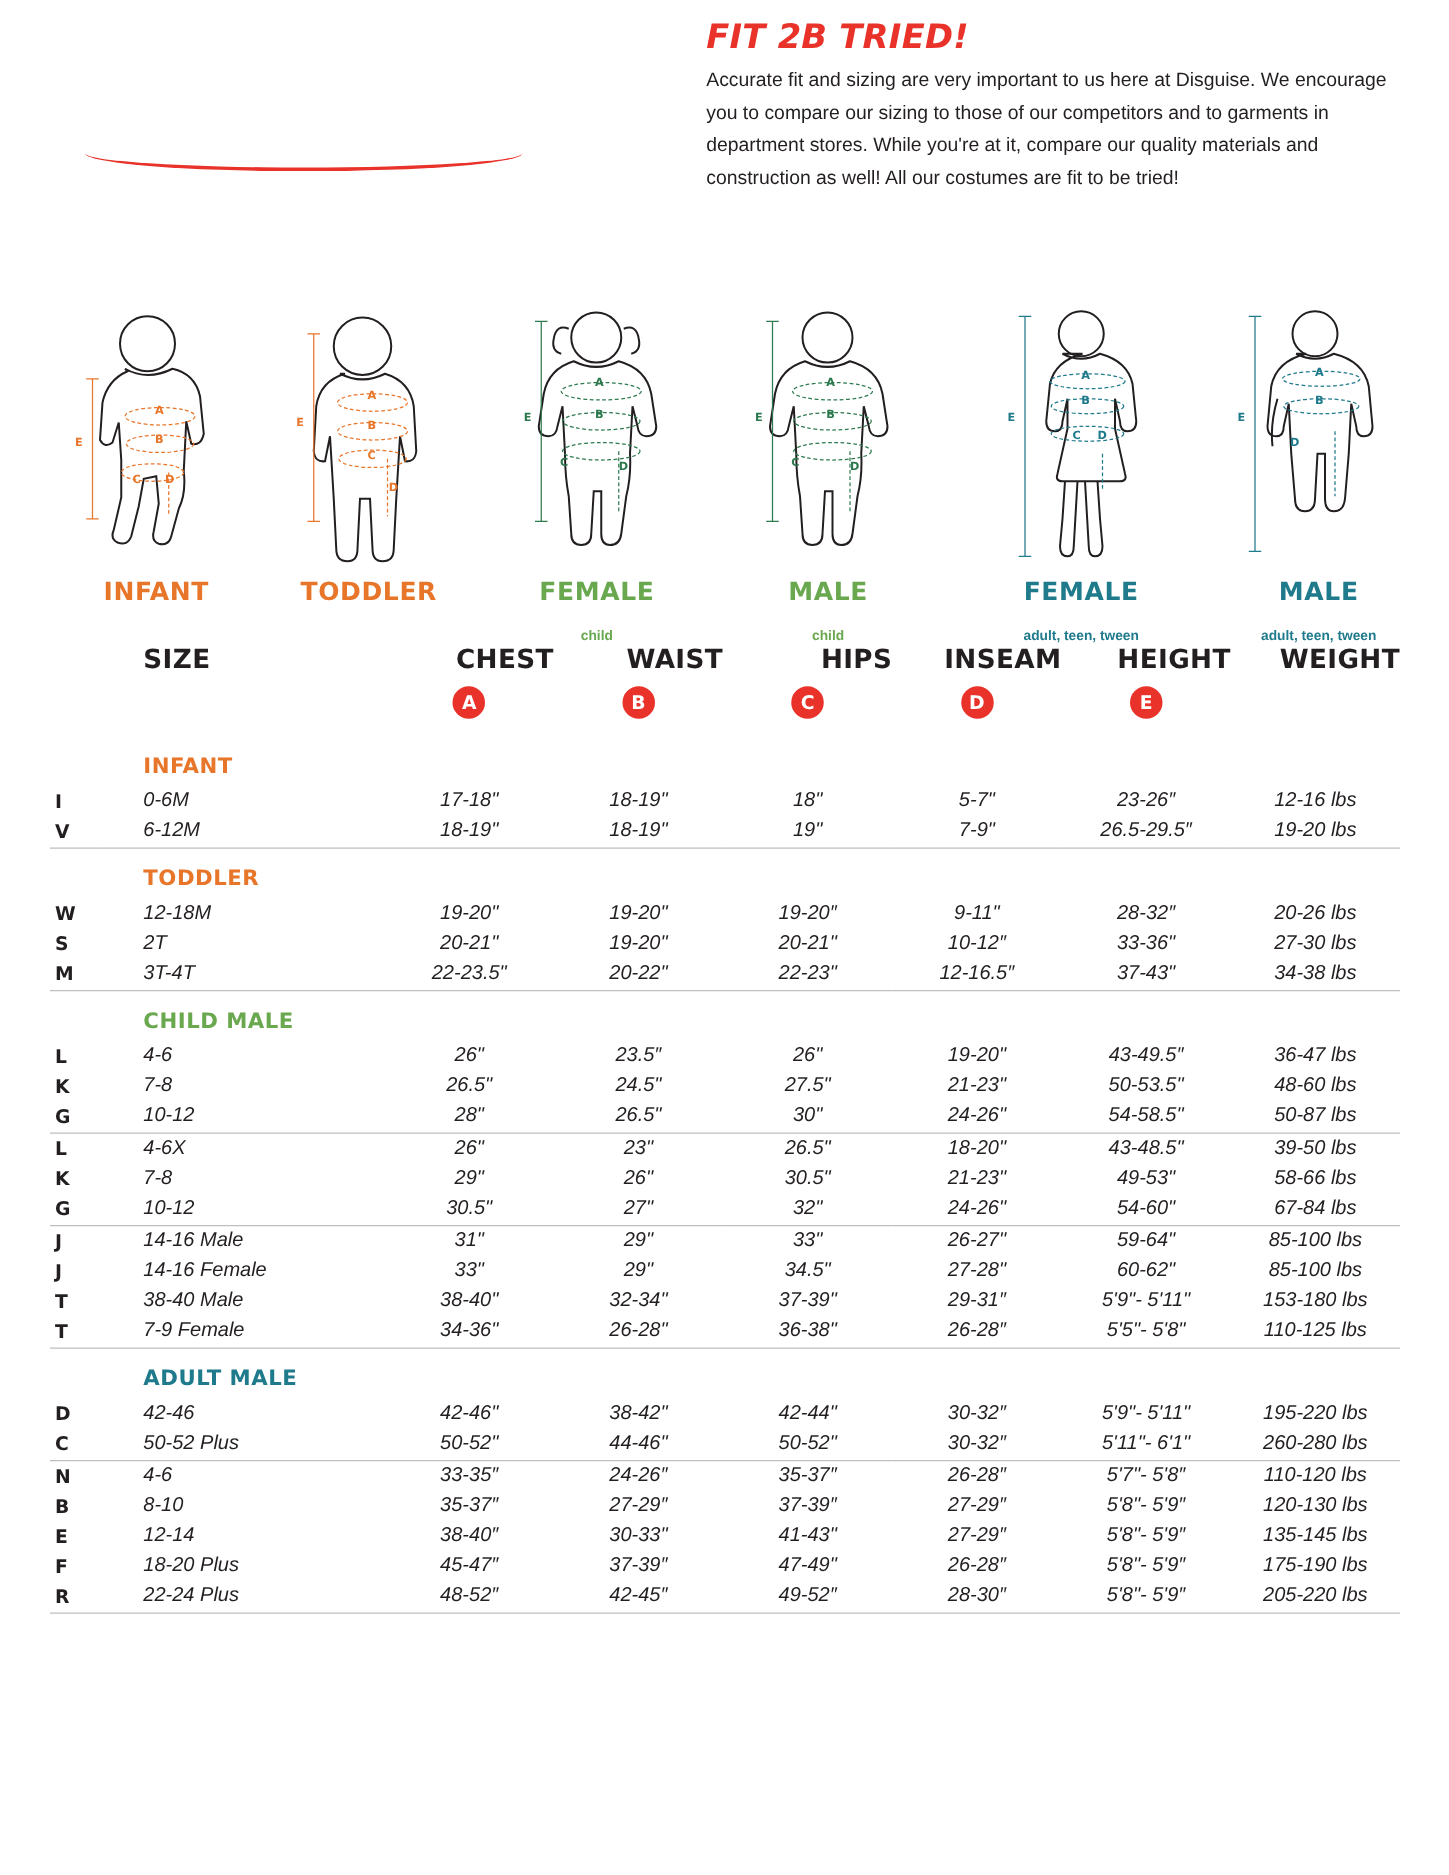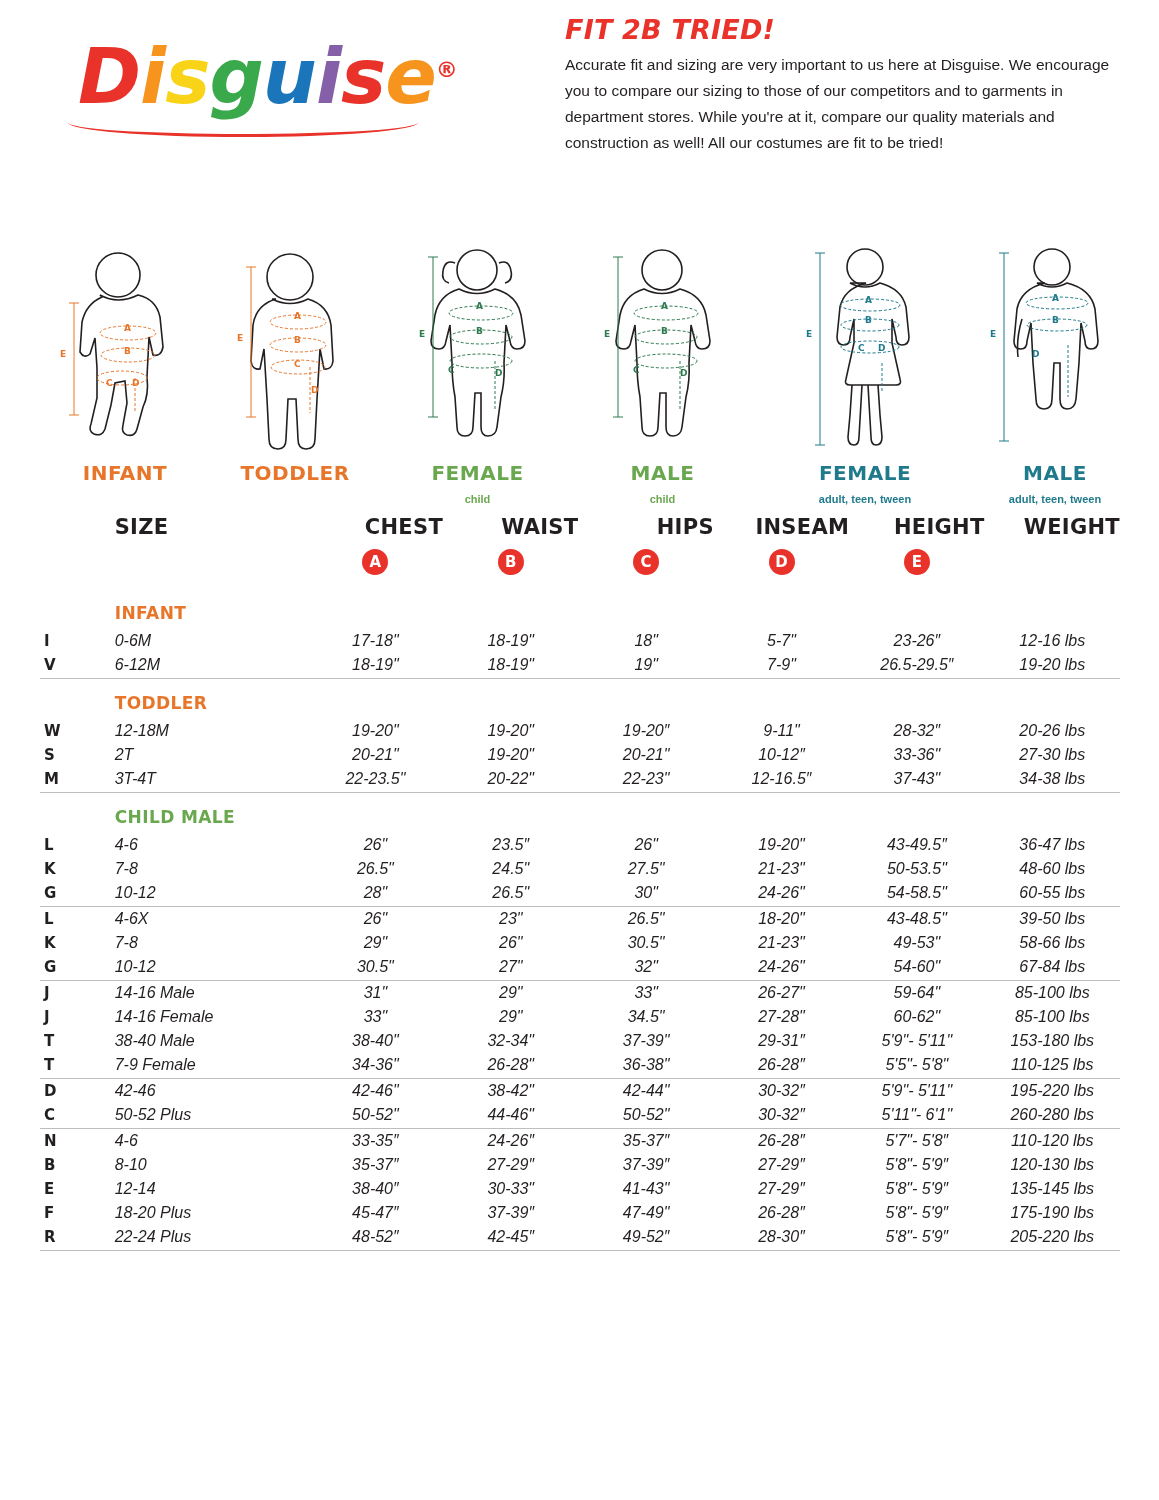--- a/index.html
+++ b/index.html
@@ -45,21 +45,21 @@
   }
 
   
   .figs{position:absolute;left:0;top:245px;width:1159px;height:260px;}
   .fig{position:absolute;top:0;text-align:center;}
   .fig svg{display:block;margin:0 auto;}
   .fig-label{
     font-weight:bold;font-size:20px;letter-spacing:.5px;margin-top:6px;
     font-family:"DejaVu Sans", sans-serif;
   }
-  .fig-sub{font-size:11px;font-weight:bold;margin-top:8px;}
+  .fig-sub{font-size:11px;font-weight:bold;margin-top:18px;}
   .c-orange{color:#e8762a;}
   .c-green{color:#6aa84f;}
   .c-blue{color:#1f7a8c;}
 
   
   .table{position:absolute;left:0;top:515px;width:968px;}
   table{border-collapse:collapse;width:1080px;margin-left:40px;table-layout:fixed;}
   th,td{padding:0;}
   .col-code{width:38px;}
   .col-size{width:225px;}
@@ -93,25 +93,20 @@
     font-family:"DejaVu Sans", sans-serif;
   }
   tr.data-row td.size{padding-left:36px;text-align:left;}
   tr.sep td{border-bottom:1px solid #bcbec0;height:1px;padding:0;}
 </style>
 </head>
 <body>
 
 <div class="page">
 
-  <div class="logo">
-    <div class="logo-text">
-      <span class="l-D">D</span><span class="l-i">i</span><span class="l-s">s</span><span class="l-g">g</span><span class="l-u">u</span><span class="l-i2">i</span><span class="l-s2">s</span><span class="l-e">e</span><span class="reg">®</span>
-    </div>
-  </div>
   <div class="logo-swoosh"></div>
 
   <div class="fit-title">FIT 2B TRIED!</div>
   <div class="fit-body">Accurate fit and sizing are very important to us here at Disguise. We encourage you to compare our sizing to those of our competitors and to garments in department stores. While you're at it, compare our quality materials and construction as well! All our costumes are fit to be tried!</div>
 
   <div class="figs">
 
     <div class="fig" style="left:40px;width:170px;">
       <svg width="170" height="210" viewBox="0 0 170 210">
         <g fill="none" stroke="#231f20" stroke-width="1.6">
@@ -412,21 +407,21 @@
             <td class="col-num">48-60 lbs</td>
           </tr>
           <tr class="data-row">
             <td class="code">G</td>
             <td class="size">10-12</td>
             <td class="col-num">28"</td>
             <td class="col-num">26.5"</td>
             <td class="col-num">30"</td>
             <td class="col-num">24-26"</td>
             <td class="col-num">54-58.5"</td>
-            <td class="col-num">60-55 lbs</td>
+            <td class="col-num">50-87 lbs</td>
           </tr>
           <tr class="sep">
             <td colspan="8"></td>
           </tr>
           <tr class="data-row">
             <td class="code">L</td>
             <td class="size">4-6X</td>
             <td class="col-num">26"</td>
             <td class="col-num">23"</td>
             <td class="col-num">26.5"</td>
@@ -493,20 +488,24 @@
             <td class="col-num">34-36"</td>
             <td class="col-num">26-28"</td>
             <td class="col-num">36-38"</td>
             <td class="col-num">26-28″</td>
             <td class="col-num">5'5"- 5'8"</td>
             <td class="col-num">110-125 lbs</td>
           </tr>
           <tr class="sep">
             <td colspan="8"></td>
           </tr>
+          <tr class="group-row">
+            <td></td>
+            <td class="g-name" colspan="7" style="color: rgb(31, 122, 140);">ADULT MALE</td>
+          </tr>
           <tr class="data-row">
             <td class="code">D</td>
             <td class="size">42-46</td>
             <td class="col-num">42-46"</td>
             <td class="col-num">38-42"</td>
             <td class="col-num">42-44"</td>
             <td class="col-num">30-32″</td>
             <td class="col-num">5'9"- 5'11"</td>
             <td class="col-num">195-220 lbs</td>
           </tr>

